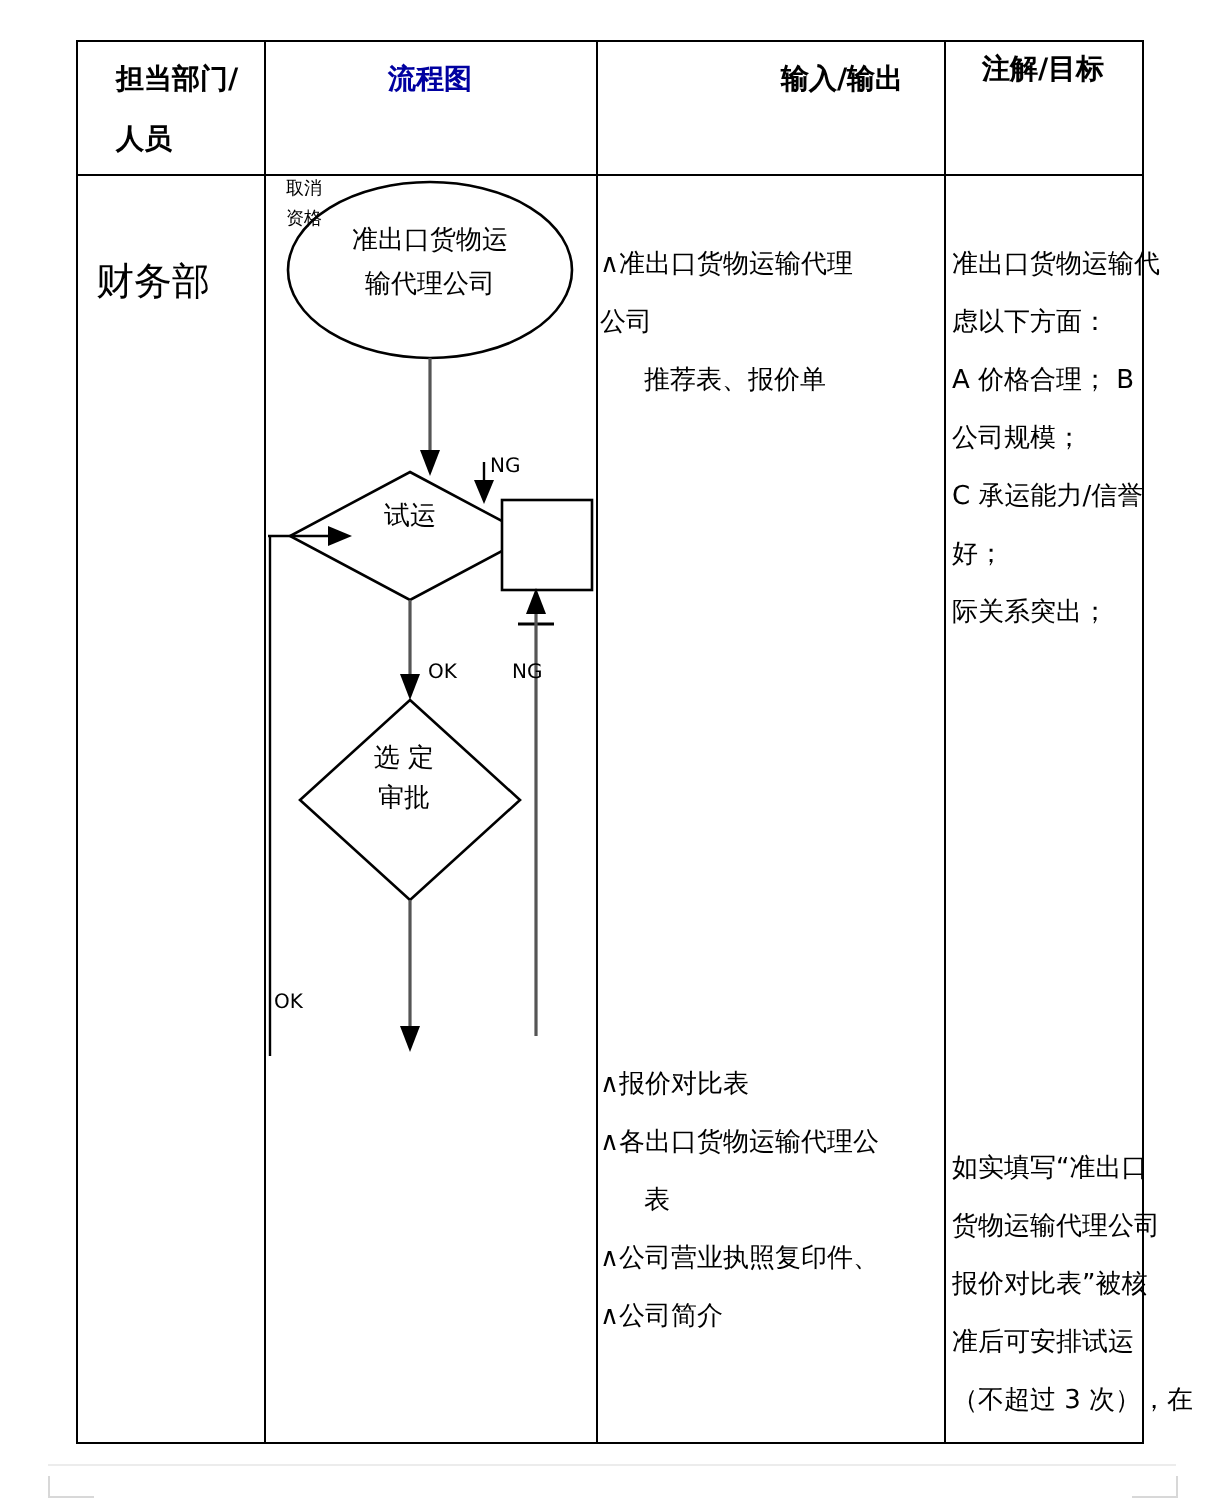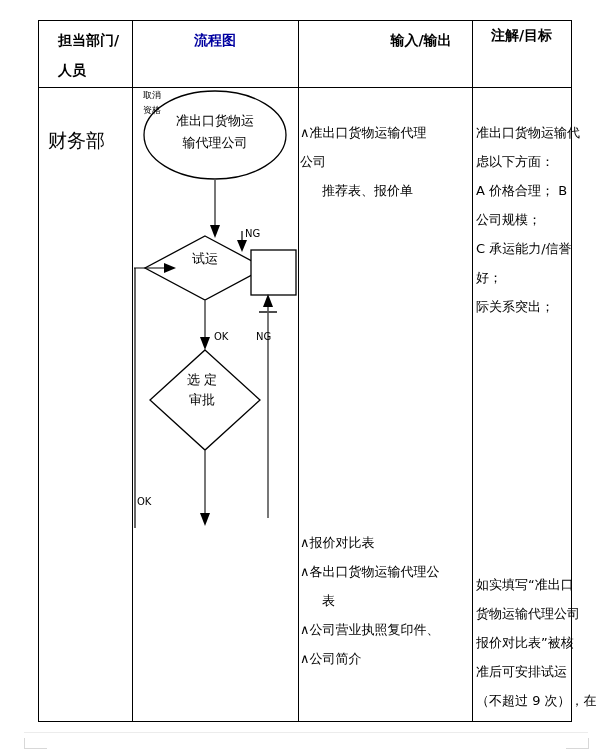--- a/index.html
+++ b/index.html
@@ -295,20 +295,20 @@
     <div>C 承运能力/信誉</div>
     <div>好；</div>
     <div>际关系突出；</div>
   </div>
 
   <div class="note-blk" id="note-bottom">
     <div>如实填写“准出口</div>
     <div>货物运输代理公司</div>
     <div>报价对比表”被核</div>
     <div>准后可安排试运</div>
-    <div>（不超过 9 次），在</div>
+    <div>（不超过 3 次），在</div>
   </div>
 
   <div id="faint-rule"></div>
   <div class="corner" id="corner-l"></div>
   <div class="corner" id="corner-r"></div>
 
 </div>
 
 </body></html>

